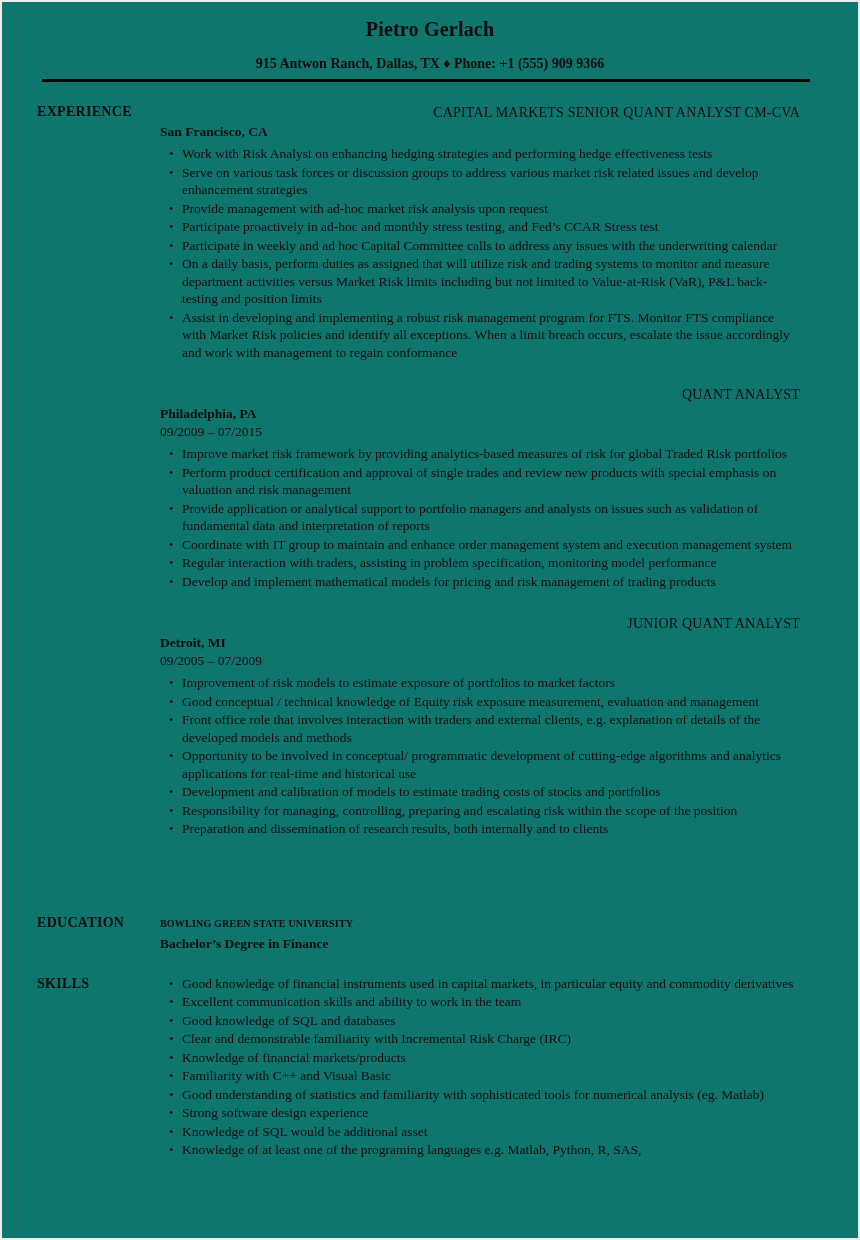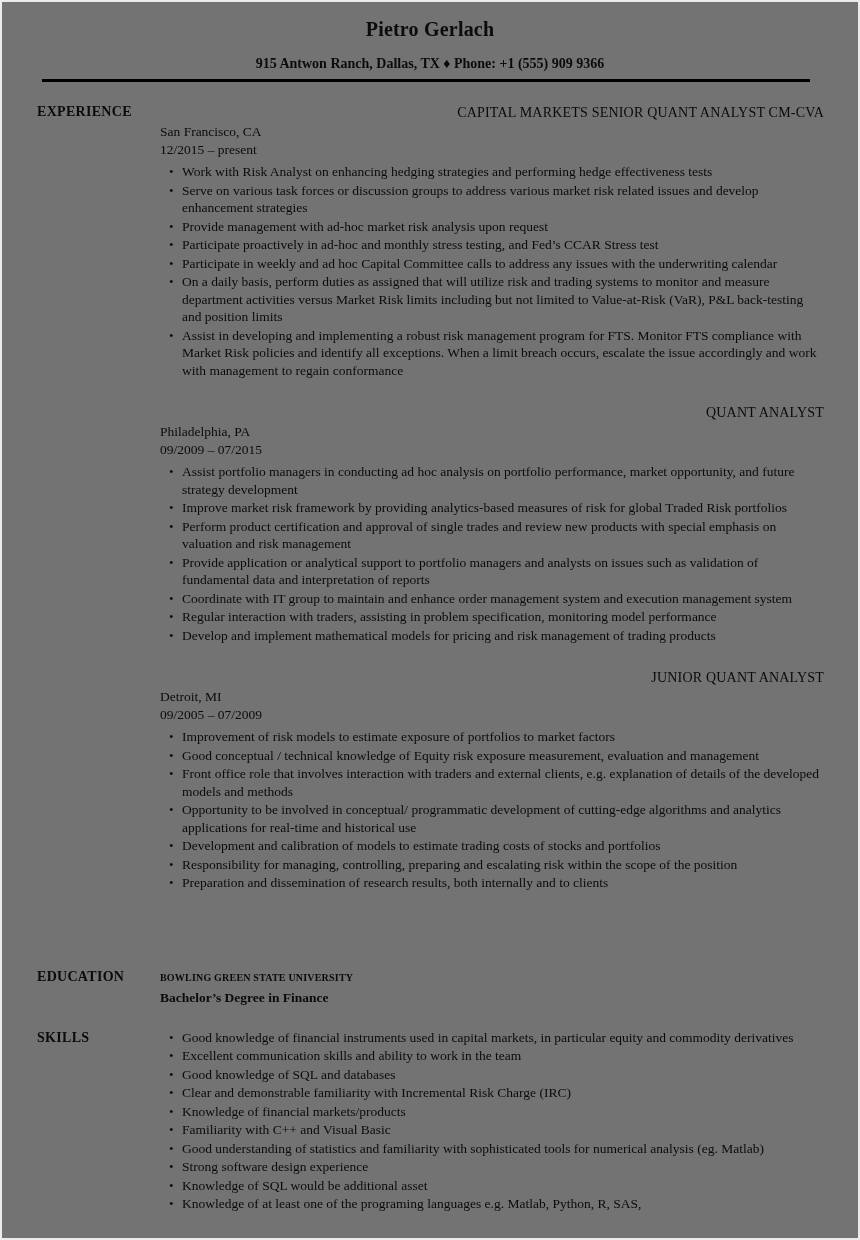--- a/index.html
+++ b/index.html
@@ -3,44 +3,44 @@
 <meta charset="utf-8">
 <style>
   * { margin:0; padding:0; box-sizing:border-box; }
   html,body { background:#fff; }
   body {
     width:860px; height:1240px; overflow:hidden;
     font-family:"Liberation Serif", serif;
     color:#0b0b0b;
     border:2px solid #ececec;
   }
-  .page { width:100%; height:100%; background:#737373; padding-top:16px; }
+  .page { width:100%; height:100%; background:#0f766e; padding-top:16px; }
 
   
   .header { text-align:center; }
   .name { font-size:20px; font-weight:bold; letter-spacing:0.2px; }
   .contact { font-size:14px; font-weight:bold; margin-top:15px; }
   .rule { height:3px; background:#000; margin:7px 48px 0 40px; }
 
   
   .content { margin-top:21px; }
   .section {
     display:grid;
     grid-template-columns:123px 1fr;
-    padding-left:35px; padding-right:34px;
+    padding-left:35px; padding-right:58px;
   }
   .section-label {
     font-size:14px; font-weight:bold; letter-spacing:0.3px;
     padding-top:1px;
   }
 
   
   .job { margin-bottom:24px; }
   .job-title { font-size:14px; font-weight:normal; line-height:20px; letter-spacing:0.2px;text-align:right; }
-  .job-location { font-size:13.5px; font-weight:normal; line-height:18px; }
+  .job-location { font-size:13.5px; font-weight:bold; line-height:18px; }
   .job-dates { font-size:13.5px; line-height:18px; }
 
   
   ul.bullets { list-style:none; margin-top:4px; }
   ul.bullets li {
     position:relative;
     font-size:13.5px; line-height:17.5px;
     padding-left:22px;
     margin-bottom:1px;
   }
@@ -71,37 +71,35 @@
   </div>
 
   <div class="content">
 
     <div class="section section-experience">
       <div class="section-label">EXPERIENCE</div>
       <div>
           <div class="job">
             <div class="job-title">CAPITAL MARKETS SENIOR QUANT ANALYST CM-CVA</div>
             <div class="job-location">San Francisco, CA</div>
-            <div class="job-dates">12/2015 – present</div>
             <ul class="bullets">
               <li>Work with Risk Analyst on enhancing hedging strategies and performing hedge effectiveness tests</li>
               <li>Serve on various task forces or discussion groups to address various market risk related issues and develop enhancement strategies</li>
               <li>Provide management with ad-hoc market risk analysis upon request</li>
               <li>Participate proactively in ad-hoc and monthly stress testing, and Fed’s CCAR Stress test</li>
               <li>Participate in weekly and ad hoc Capital Committee calls to address any issues with the underwriting calendar</li>
               <li>On a daily basis, perform duties as assigned that will utilize risk and trading systems to monitor and measure department activities versus Market Risk limits including but not limited to Value-at-Risk (VaR), P&amp;L back-testing and position limits</li>
               <li>Assist in developing and implementing a robust risk management program for FTS. Monitor FTS compliance with Market Risk policies and identify all exceptions. When a limit breach occurs, escalate the issue accordingly and work with management to regain conformance</li>
             </ul>
           </div>
           <div class="job">
             <div class="job-title">QUANT ANALYST</div>
             <div class="job-location">Philadelphia, PA</div>
             <div class="job-dates">09/2009 – 07/2015</div>
             <ul class="bullets">
-              <li>Assist portfolio managers in conducting ad hoc analysis on portfolio performance, market opportunity, and future strategy development</li>
               <li>Improve market risk framework by providing analytics-based measures of risk for global Traded Risk portfolios</li>
               <li>Perform product certification and approval of single trades and review new products with special emphasis on valuation and risk management</li>
               <li>Provide application or analytical support to portfolio managers and analysts on issues such as validation of fundamental data and interpretation of reports</li>
               <li>Coordinate with IT group to maintain and enhance order management system and execution management system</li>
               <li>Regular interaction with traders, assisting in problem specification, monitoring model performance</li>
               <li>Develop and implement mathematical models for pricing and risk management of trading products</li>
             </ul>
           </div>
           <div class="job">
             <div class="job-title">JUNIOR QUANT ANALYST</div>

